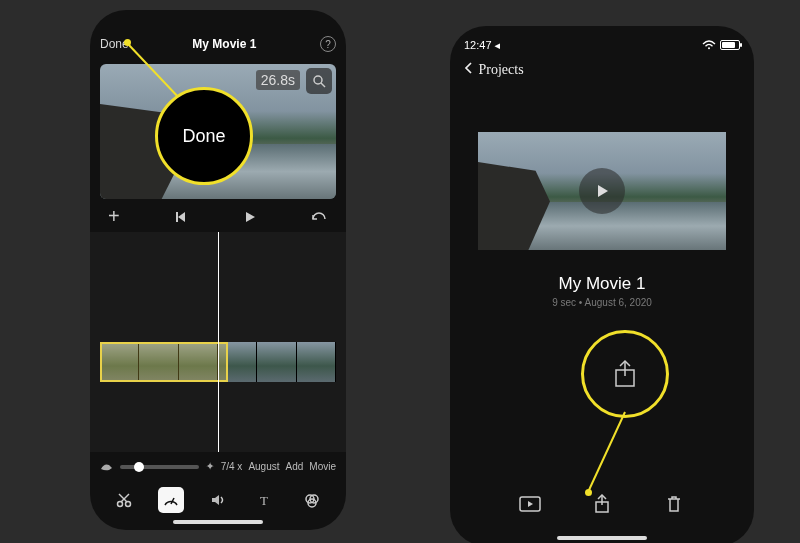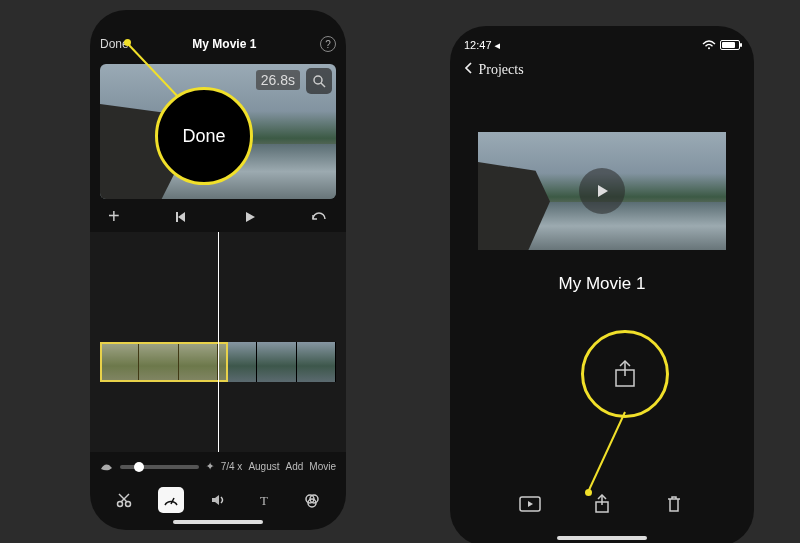--- a/index.html
+++ b/index.html
@@ -380,20 +380,21 @@
       <div class="cliff"></div>
       <div class="play-circ">
         <svg width="18" height="18">
             <path d="M5 3 L15 9 L5 15 Z" fill="#ddd"></path>
           </svg>
       </div>
     </div>
   </div>
 
   <div class="proj-title">My Movie 1</div>
+  <div class="proj-sub">9 sec • August 6, 2020</div>
 
 
   <div class="bottom-bar">
     <span class="bb-item">
       <svg width="22" height="16">
           <rect x="1" y="1" width="20" height="14" rx="2" class="icon-stroke"></rect>
           <path d="M9 5 L14 8 L9 11 Z" fill="#ccc"></path>
         </svg>
     </span>
     <span class="bb-item">

